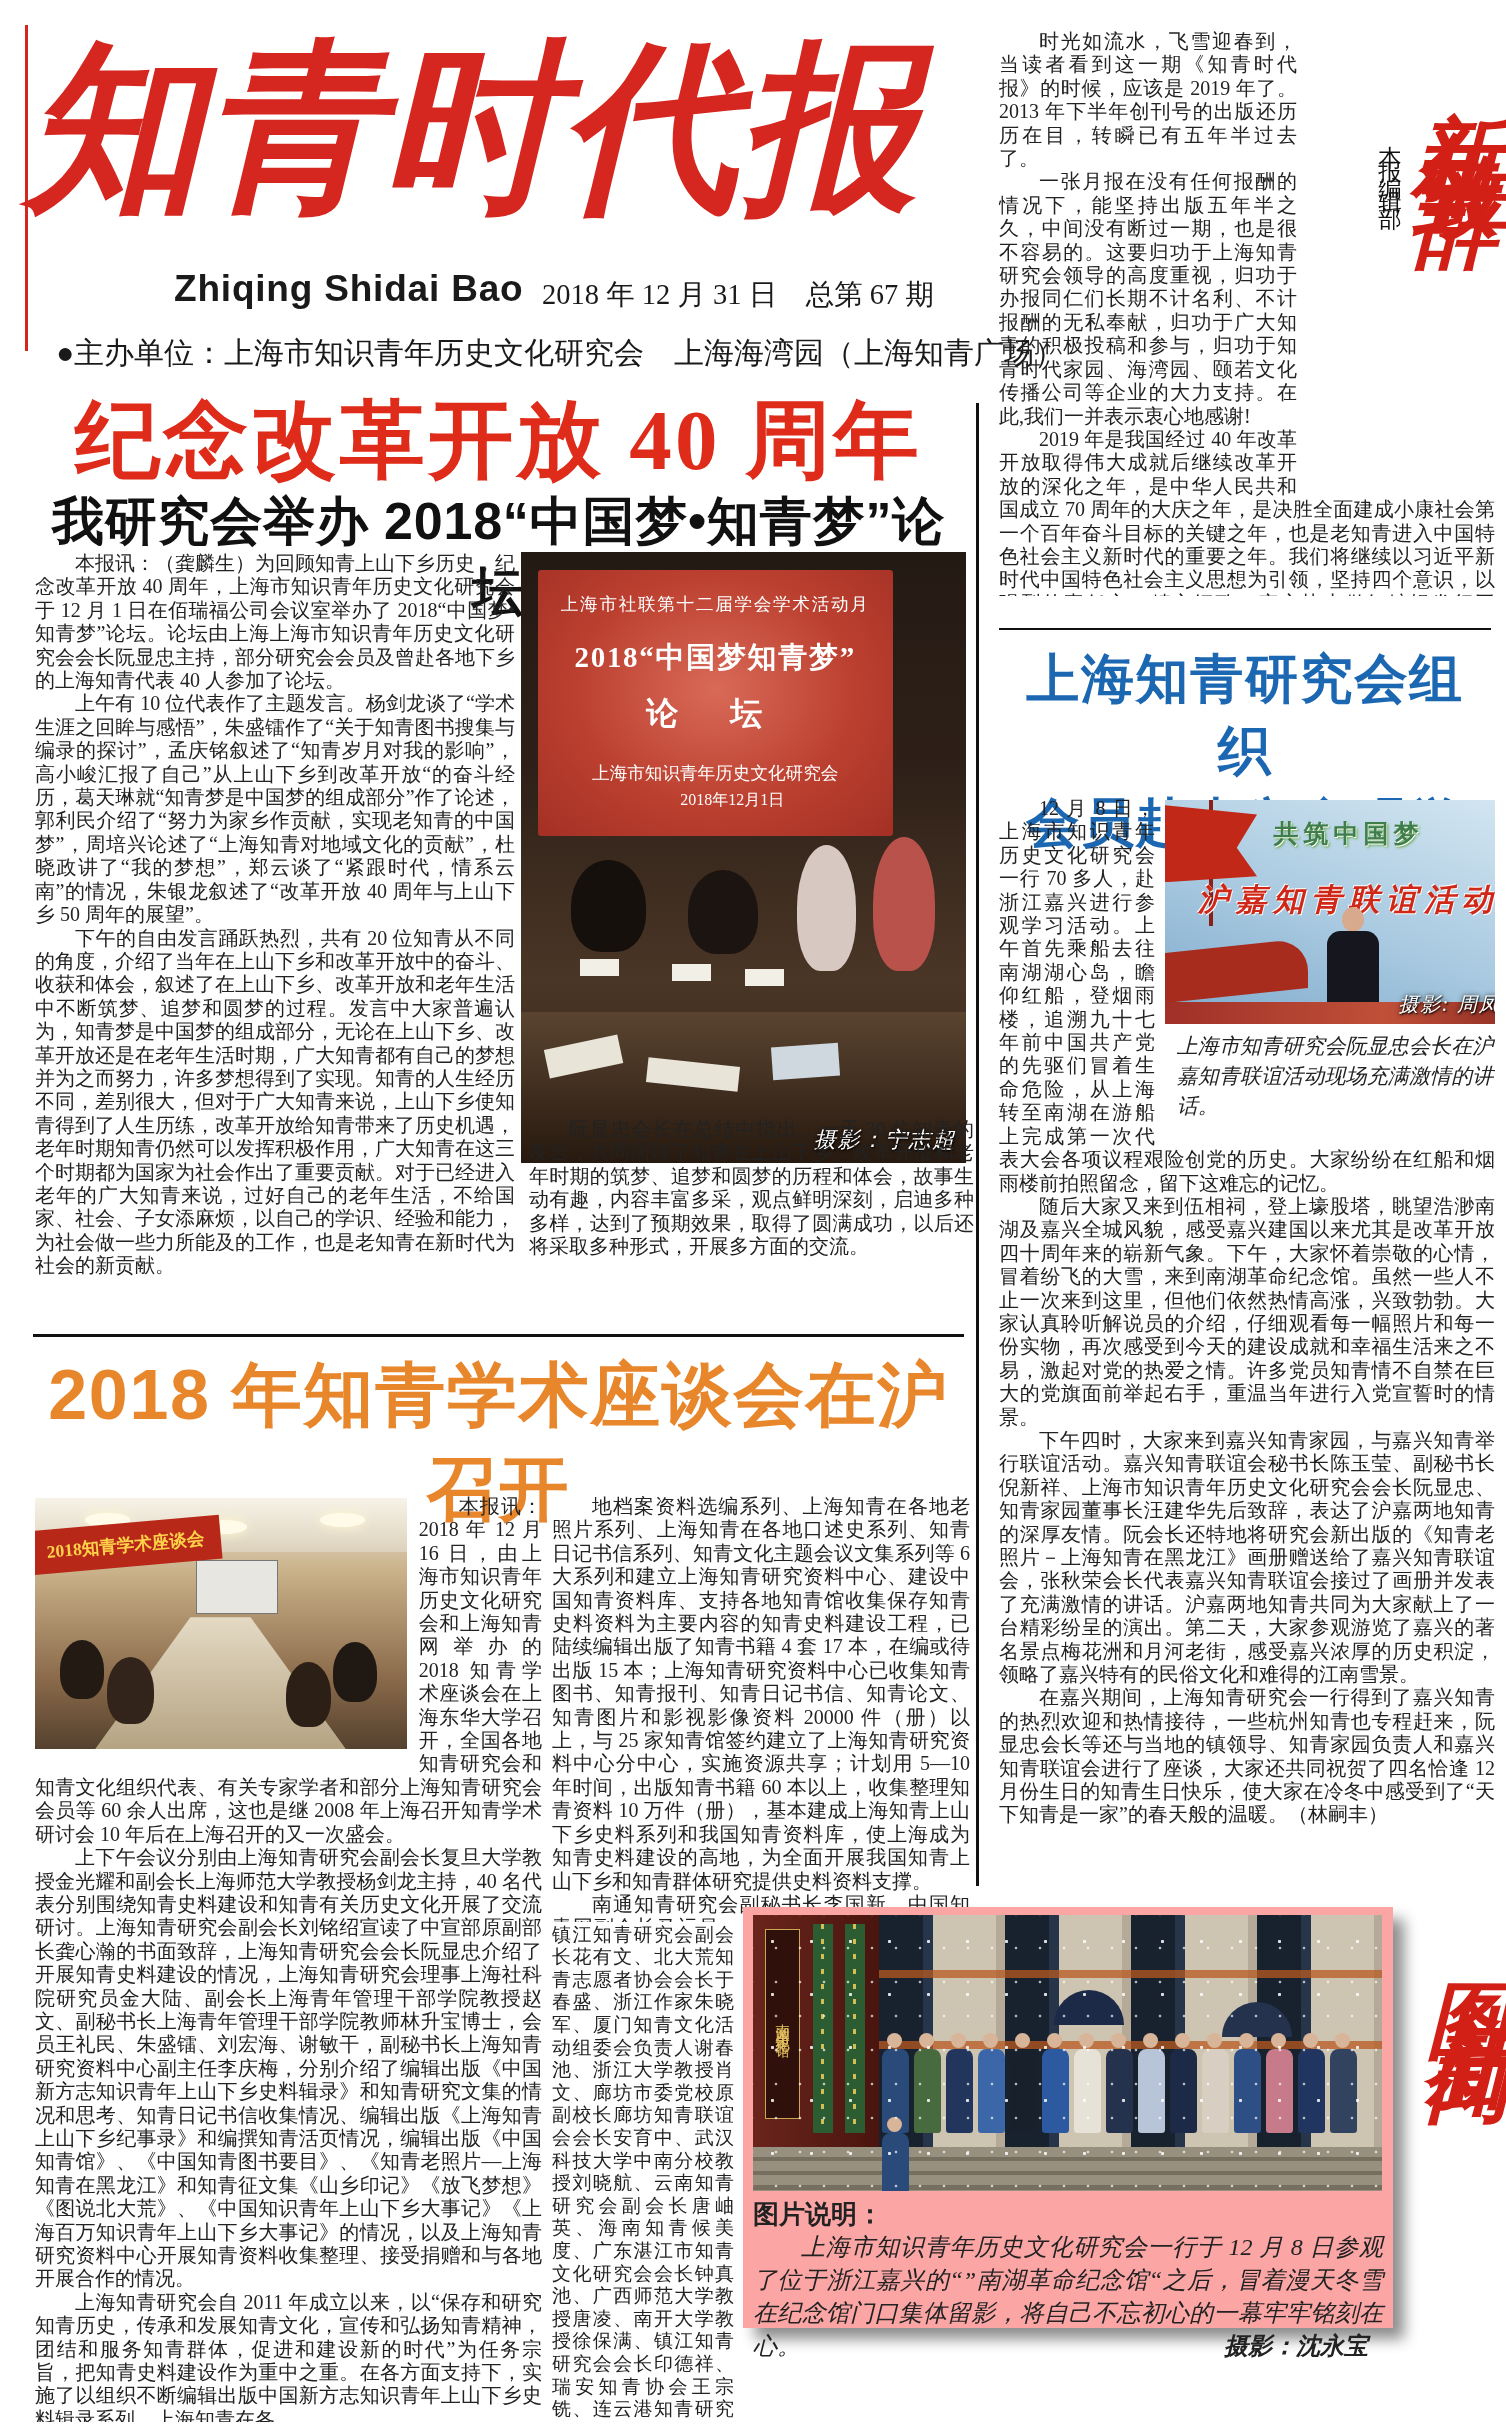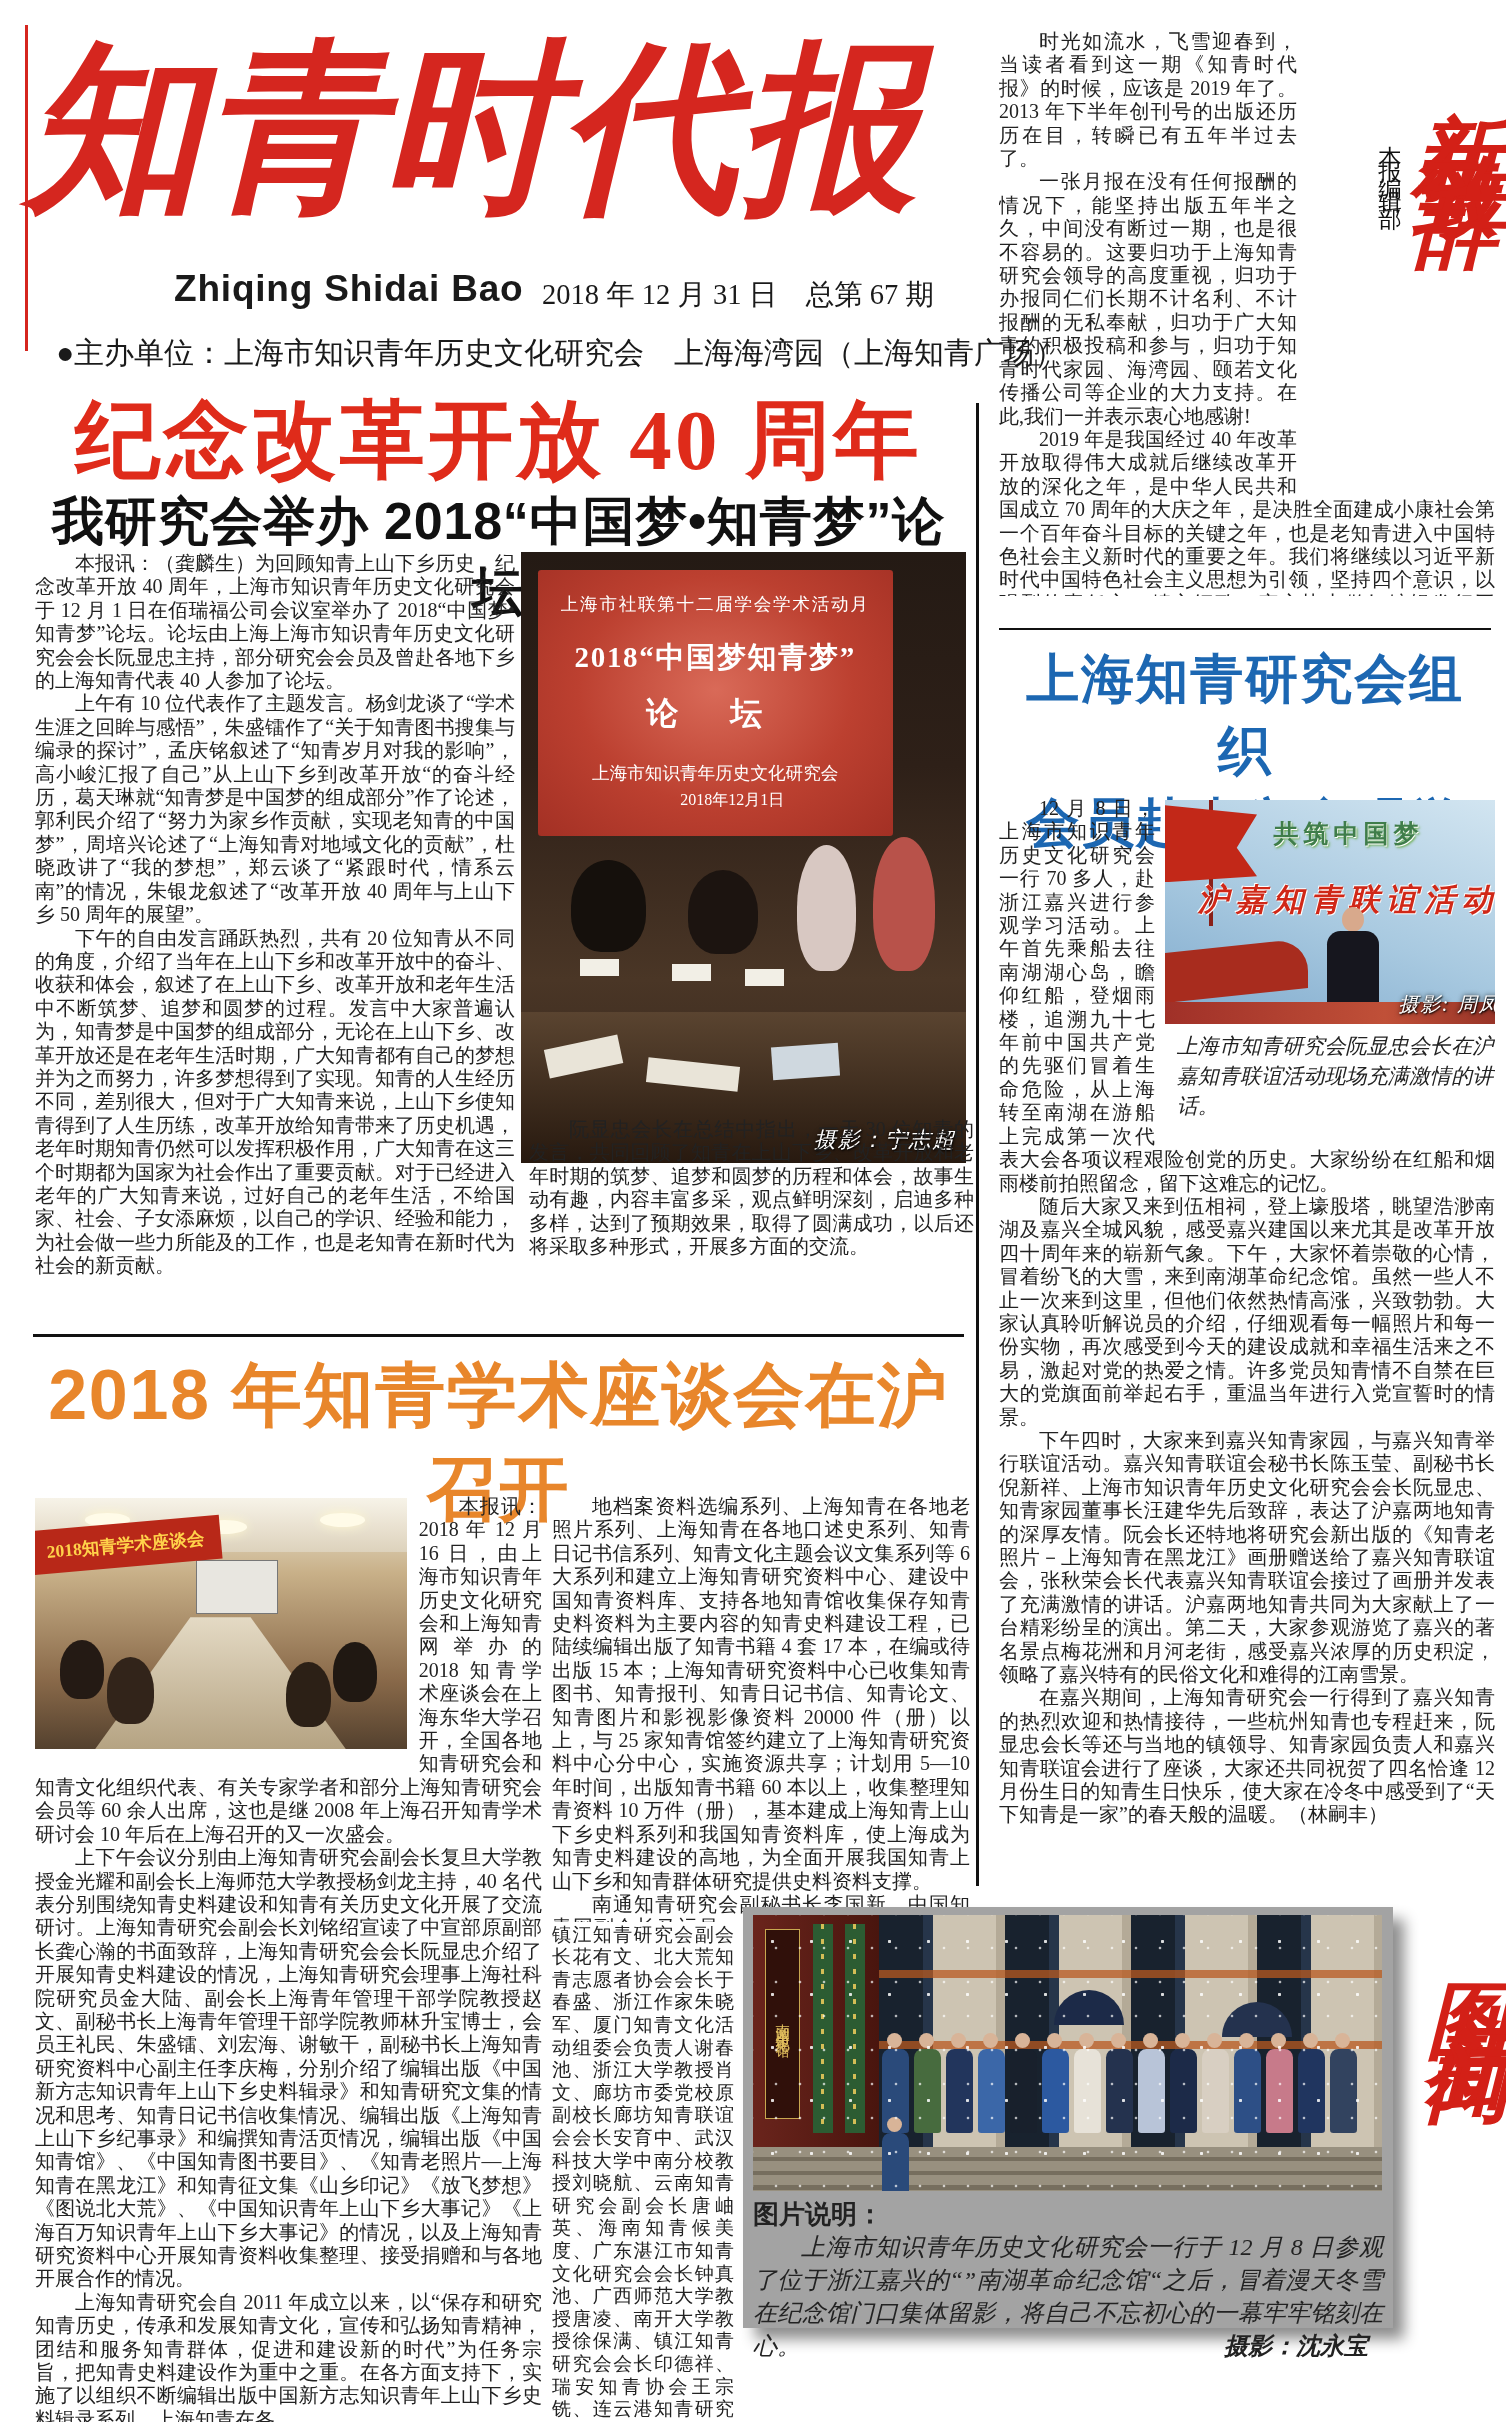--- a/index.html
+++ b/index.html
@@ -87,21 +87,21 @@
   #jx-slogan{position:absolute;left:0;top:22px;width:367px;text-align:center;font-size:25px;
     font-weight:bold;color:#3f7d4a;text-shadow:0.8px 0.8px 0 #fff,1.7px 1.7px 2.5px #6a4;letter-spacing:5px;}
   #jx-script{position:absolute;left:0;top:88px;width:367px;text-align:center;font-size:31px;
     font-weight:bold;font-style:italic;color:#d02818;letter-spacing:6.7px;
     text-shadow:0.8px 0.8px 0 #fff,-0.8px -0.8px 0 #fff;}
   #jx-man-head{position:absolute;left:177px;top:107px;width:22px;height:25px;border-radius:50%;background:#d8a98c;}
   #jx-man-body{position:absolute;left:162px;top:131px;width:52px;height:94px;border-radius:13.4px 13.4px 0 0;background:#16161e;}
   #jx-stage{position:absolute;left:0;bottom:0;width:367px;height:22px;background:linear-gradient(90deg,#a03028,#c05038 60%,#8a2a22);}
   #jiaxing-caption{font-size:21px;line-height:30px;text-align:justify;padding:6.7px 1.7px 5px 11.7px;color:#222;}
   
-  #photonews-box{left:743px;top:1907px;width:650px;height:421px;background:#a3a3a3;
+  #photonews-box{left:743px;top:1907px;width:650px;height:421px;background:#fca5a5;
     box-shadow:11.7px 11.7px 13.4px rgba(0,0,0,0.45);padding:8.4px 10px;box-sizing:border-box;z-index:6;}
   #photonews-photo{position:relative;width:629px;height:276px;overflow:hidden;background:#1a222e;}
   #pn-wall{position:absolute;left:0;top:0;width:126px;height:276px;background:linear-gradient(90deg,#6a241c,#49150e);}
   #pn-plaque{position:absolute;left:11.7px;top:13.4px;width:33px;height:188px;background:#30100a;
     border:1.7px solid #c8a850;color:#e3c05e;font-size:14.2px;letter-spacing:3.3px;text-align:center;
     writing-mode:vertical-rl;line-height:33px;}
   .pn-couplet{position:absolute;top:8.4px;width:20px;height:209px;background:#2c5c32;
     background-image:repeating-linear-gradient(180deg,rgba(230,200,90,.9) 0 5px,transparent 5px 15px);
     background-size:3.3px 100%;background-repeat:no-repeat;background-position:center;}
   #pn-columns{position:absolute;left:126px;top:0;right:0;height:276px;

